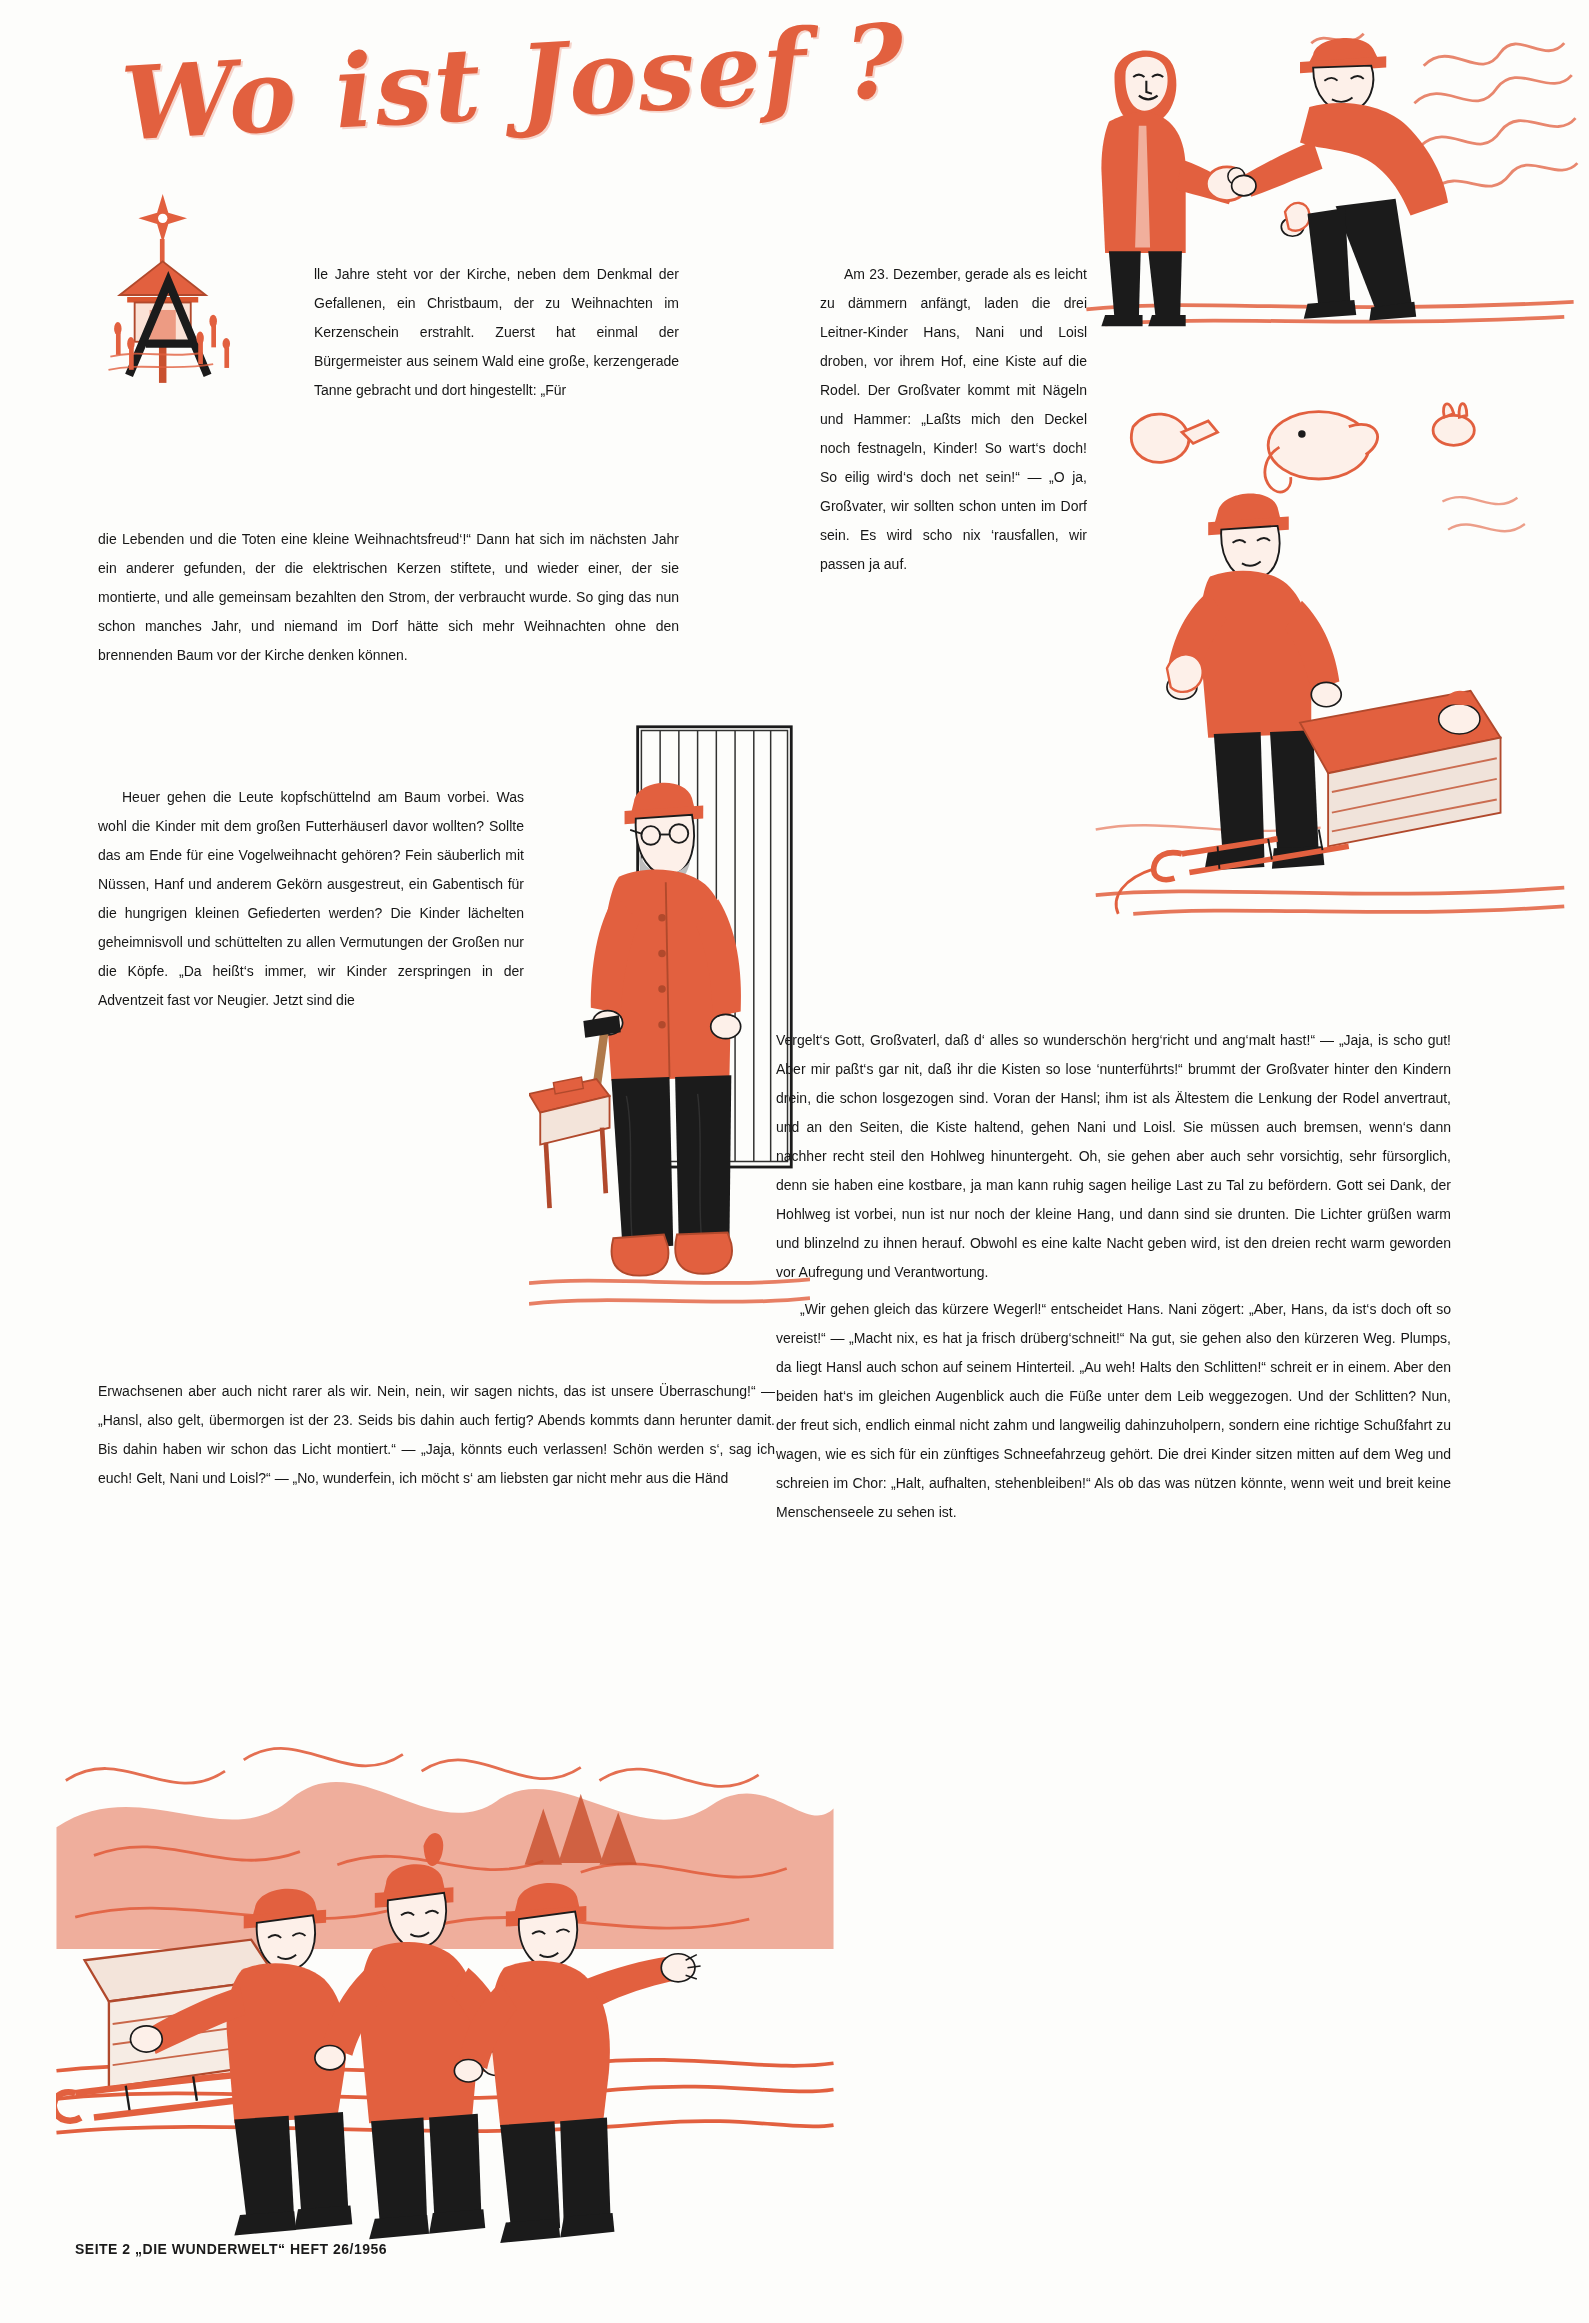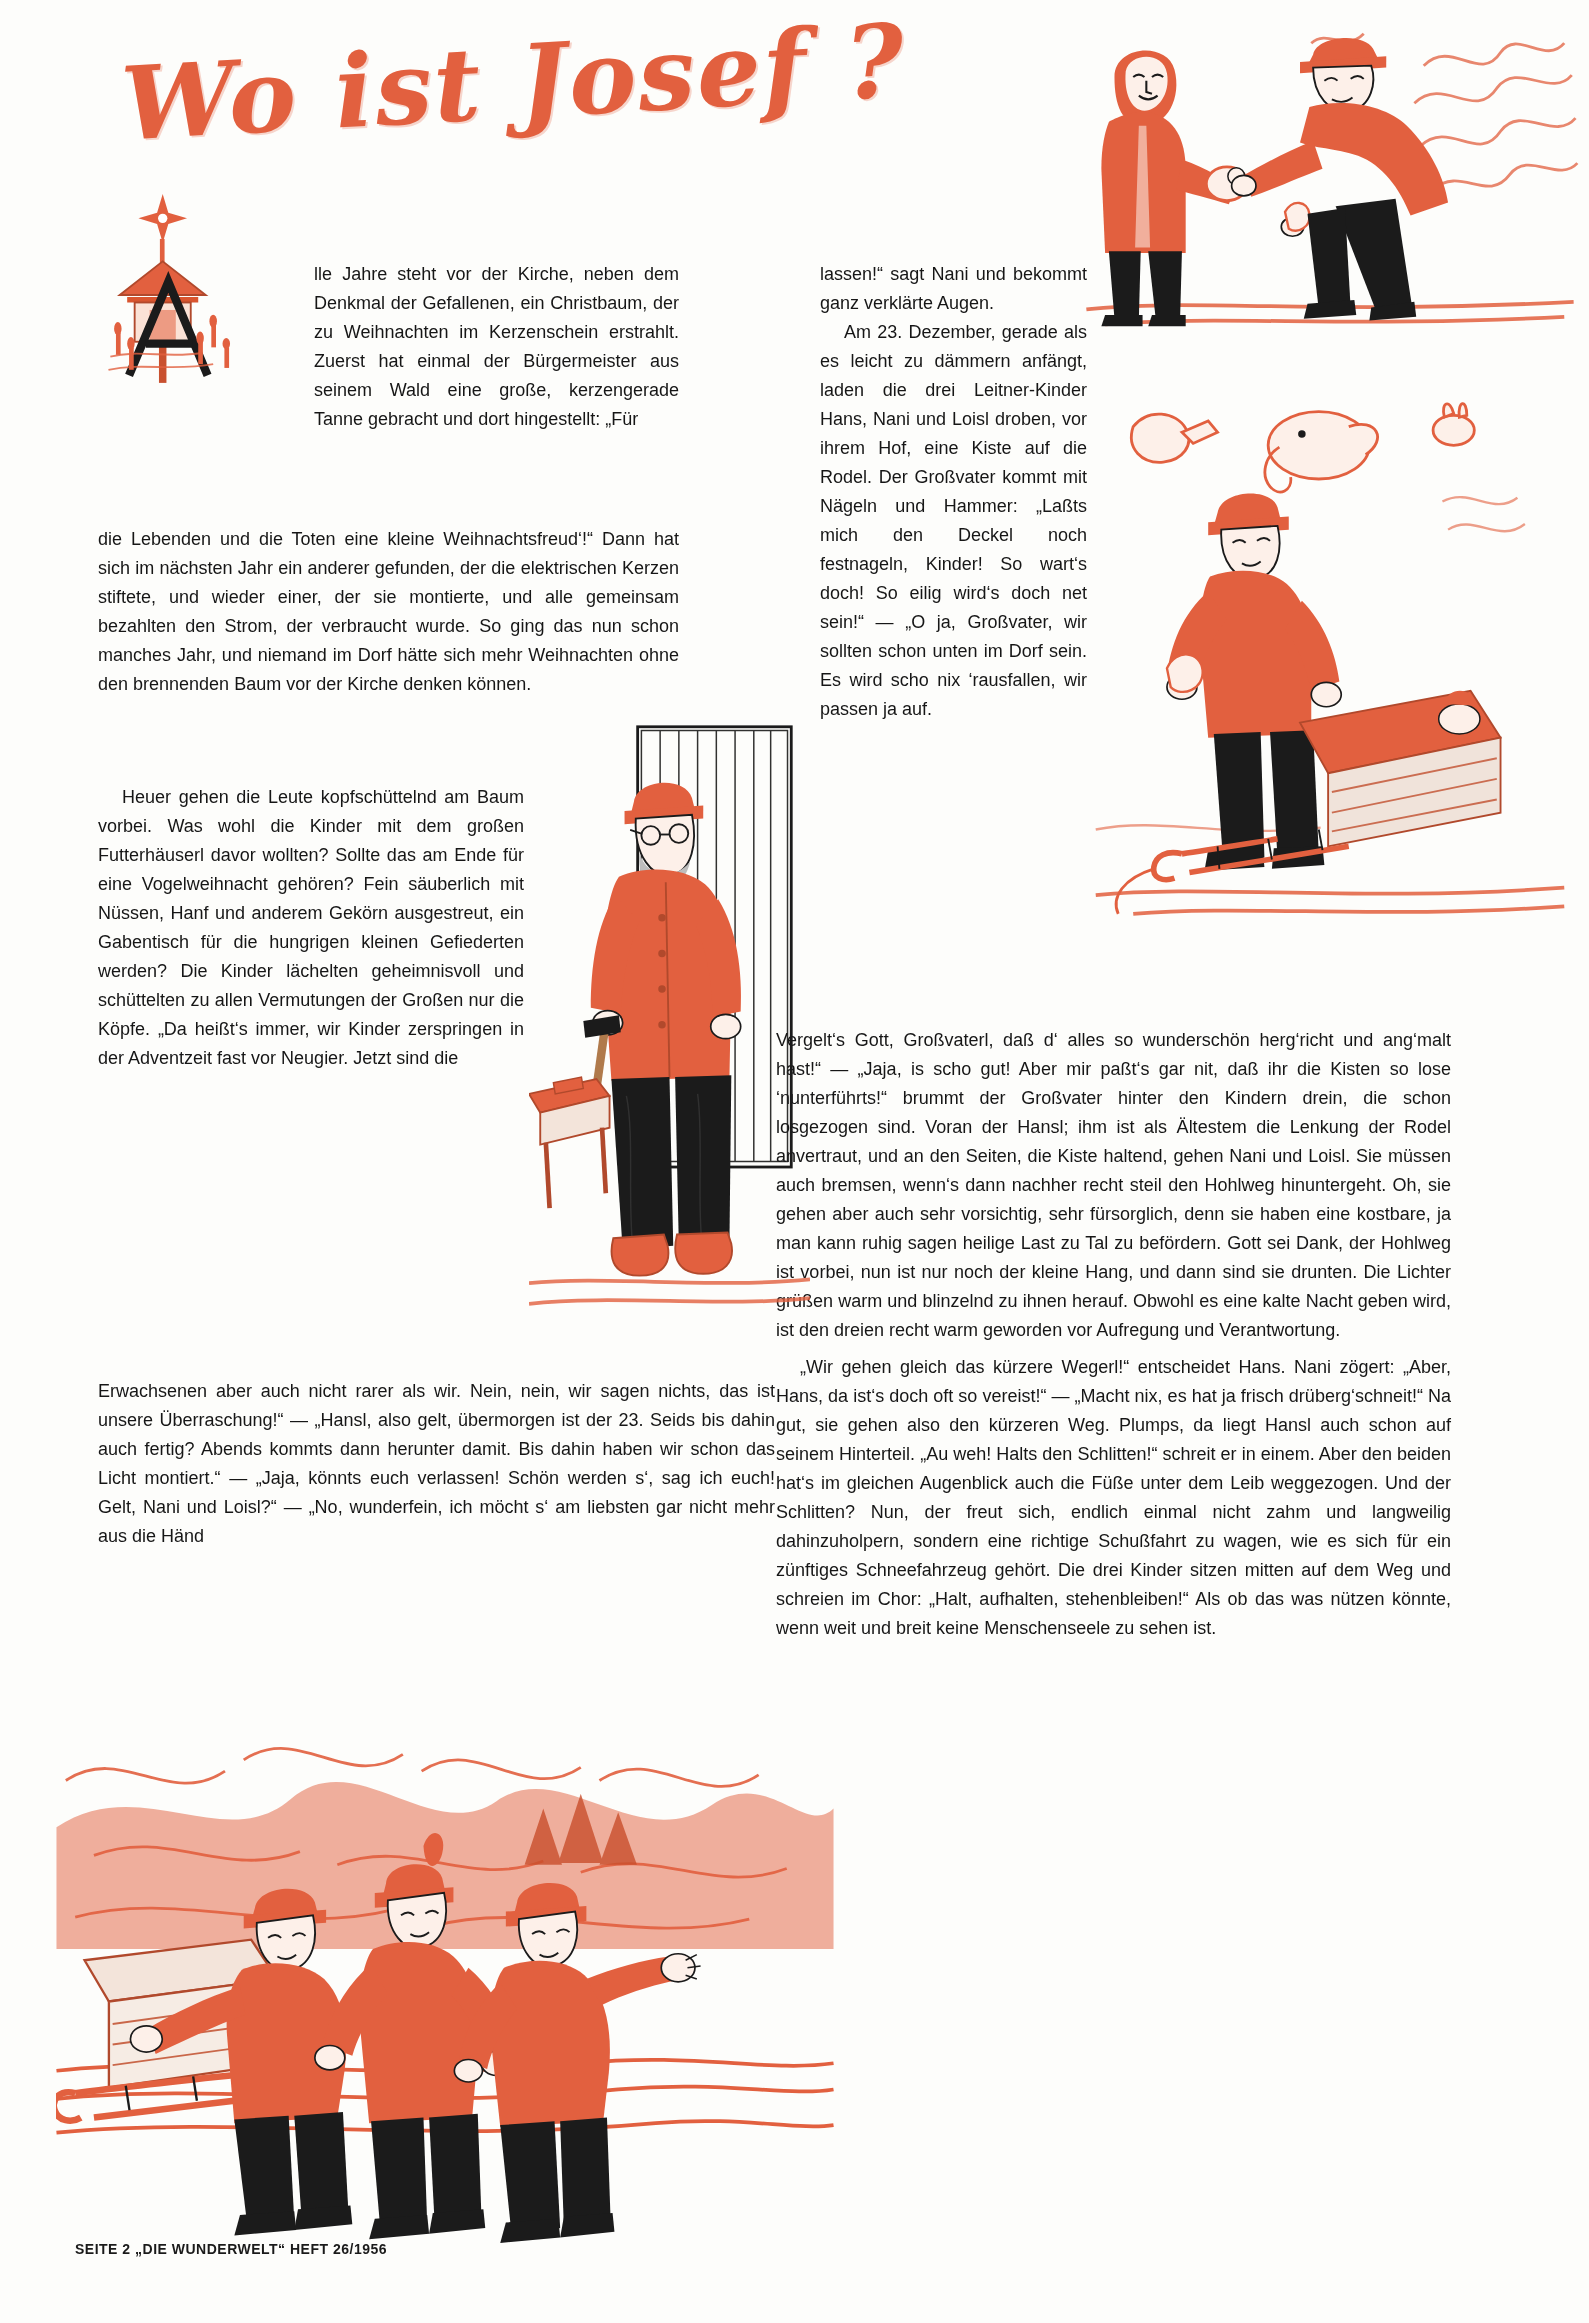--- a/index.html
+++ b/index.html
@@ -38,21 +38,21 @@
     letter-spacing: 1.9px;
     transform: rotate(-3.2deg);
     white-space: nowrap;
     text-shadow: 1.9px 1.9px 0 rgba(226,96,63,0.25);
   }
 
   
   .col {
     position: absolute;
     font-family: "Liberation Sans", sans-serif;
-    font-size: 18px;
+    font-size: 14px;
     line-height: 29px;
     text-align: justify;
     color: #161616;
   }
   .col p { margin: 0; }
   .col p + p { margin-top: 8px; }
   .indent { text-indent: 24px; }
 
   #col-left-top {
     left: 314px;
@@ -179,21 +179,20 @@
 
   <div class="col" id="col-left-narrow">
     <p class="indent">Heuer gehen die Leute kopfschüttelnd am Baum vorbei. Was wohl die Kinder mit dem großen Futterhäuserl davor wollten? Sollte das am Ende für eine Vogelweihnacht gehören? Fein säuberlich mit Nüssen, Hanf und anderem Gekörn ausgestreut, ein Gabentisch für die hungrigen kleinen Gefiederten werden? Die Kinder lächelten geheimnisvoll und schüttelten zu allen Vermutungen der Großen nur die Köpfe. „Da heißt‘s immer, wir Kinder zerspringen in der Adventzeit fast vor Neugier. Jetzt sind die</p>
   </div>
 
   <div class="col" id="col-left-bottom">
     <p>Erwachsenen aber auch nicht rarer als wir. Nein, nein, wir sagen nichts, das ist unsere Überraschung!“ — „Hansl, also gelt, übermorgen ist der 23. Seids bis dahin auch fertig? Abends kommts dann herunter damit. Bis dahin haben wir schon das Licht montiert.“ — „Jaja, könnts euch verlassen! Schön werden s‘, sag ich euch! Gelt, Nani und Loisl?“ — „No, wunderfein, ich möcht s‘ am liebsten gar nicht mehr aus die Händ</p>
   </div>
 
   <div class="col" id="col-right-narrow">
-    <p>lassen!“ sagt Nani und bekommt ganz verklärte Augen.</p>
     <p class="indent" style="margin-top:0">Am 23. Dezember, gerade als es leicht zu dämmern anfängt, laden die drei Leitner-Kinder Hans, Nani und Loisl droben, vor ihrem Hof, eine Kiste auf die Rodel. Der Großvater kommt mit Nägeln und Hammer: „Laßts mich den Deckel noch festnageln, Kinder! So wart‘s doch! So eilig wird‘s doch net sein!“ — „O ja, Großvater, wir sollten schon unten im Dorf sein. Es wird scho nix ‘rausfallen, wir passen ja auf.</p>
   </div>
 
   <div class="col" id="col-right-wide">
     <p>Vergelt‘s Gott, Großvaterl, daß d‘ alles so wunderschön herg‘richt und ang‘malt hast!“ — „Jaja, is scho gut! Aber mir paßt‘s gar nit, daß ihr die Kisten so lose ‘nunterführts!“ brummt der Großvater hinter den Kindern drein, die schon losgezogen sind. Voran der Hansl; ihm ist als Ältestem die Lenkung der Rodel anvertraut, und an den Seiten, die Kiste haltend, gehen Nani und Loisl. Sie müssen auch bremsen, wenn‘s dann nachher recht steil den Hohlweg hinuntergeht. Oh, sie gehen aber auch sehr vorsichtig, sehr fürsorglich, denn sie haben eine kostbare, ja man kann ruhig sagen heilige Last zu Tal zu befördern. Gott sei Dank, der Hohlweg ist vorbei, nun ist nur noch der kleine Hang, und dann sind sie drunten. Die Lichter grüßen warm und blinzelnd zu ihnen herauf. Obwohl es eine kalte Nacht geben wird, ist den dreien recht warm geworden vor Aufregung und Verantwortung.</p>
     <p class="indent">„Wir gehen gleich das kürzere Wegerl!“ entscheidet Hans. Nani zögert: „Aber, Hans, da ist‘s doch oft so vereist!“ — „Macht nix, es hat ja frisch drüberg‘schneit!“ Na gut, sie gehen also den kürzeren Weg. Plumps, da liegt Hansl auch schon auf seinem Hinterteil. „Au weh! Halts den Schlitten!“ schreit er in einem. Aber den beiden hat‘s im gleichen Augenblick auch die Füße unter dem Leib weggezogen. Und der Schlitten? Nun, der freut sich, endlich einmal nicht zahm und langweilig dahinzuholpern, sondern eine richtige Schußfahrt zu wagen, wie es sich für ein zünftiges Schneefahrzeug gehört. Die drei Kinder sitzen mitten auf dem Weg und schreien im Chor: „Halt, aufhalten, stehenbleiben!“ Als ob das was nützen könnte, wenn weit und breit keine Menschenseele zu sehen ist.</p>
   </div>
 
   <div class="illus" id="illus-top-right">
     <svg width="506" height="319" viewBox="0 0 540 340">

